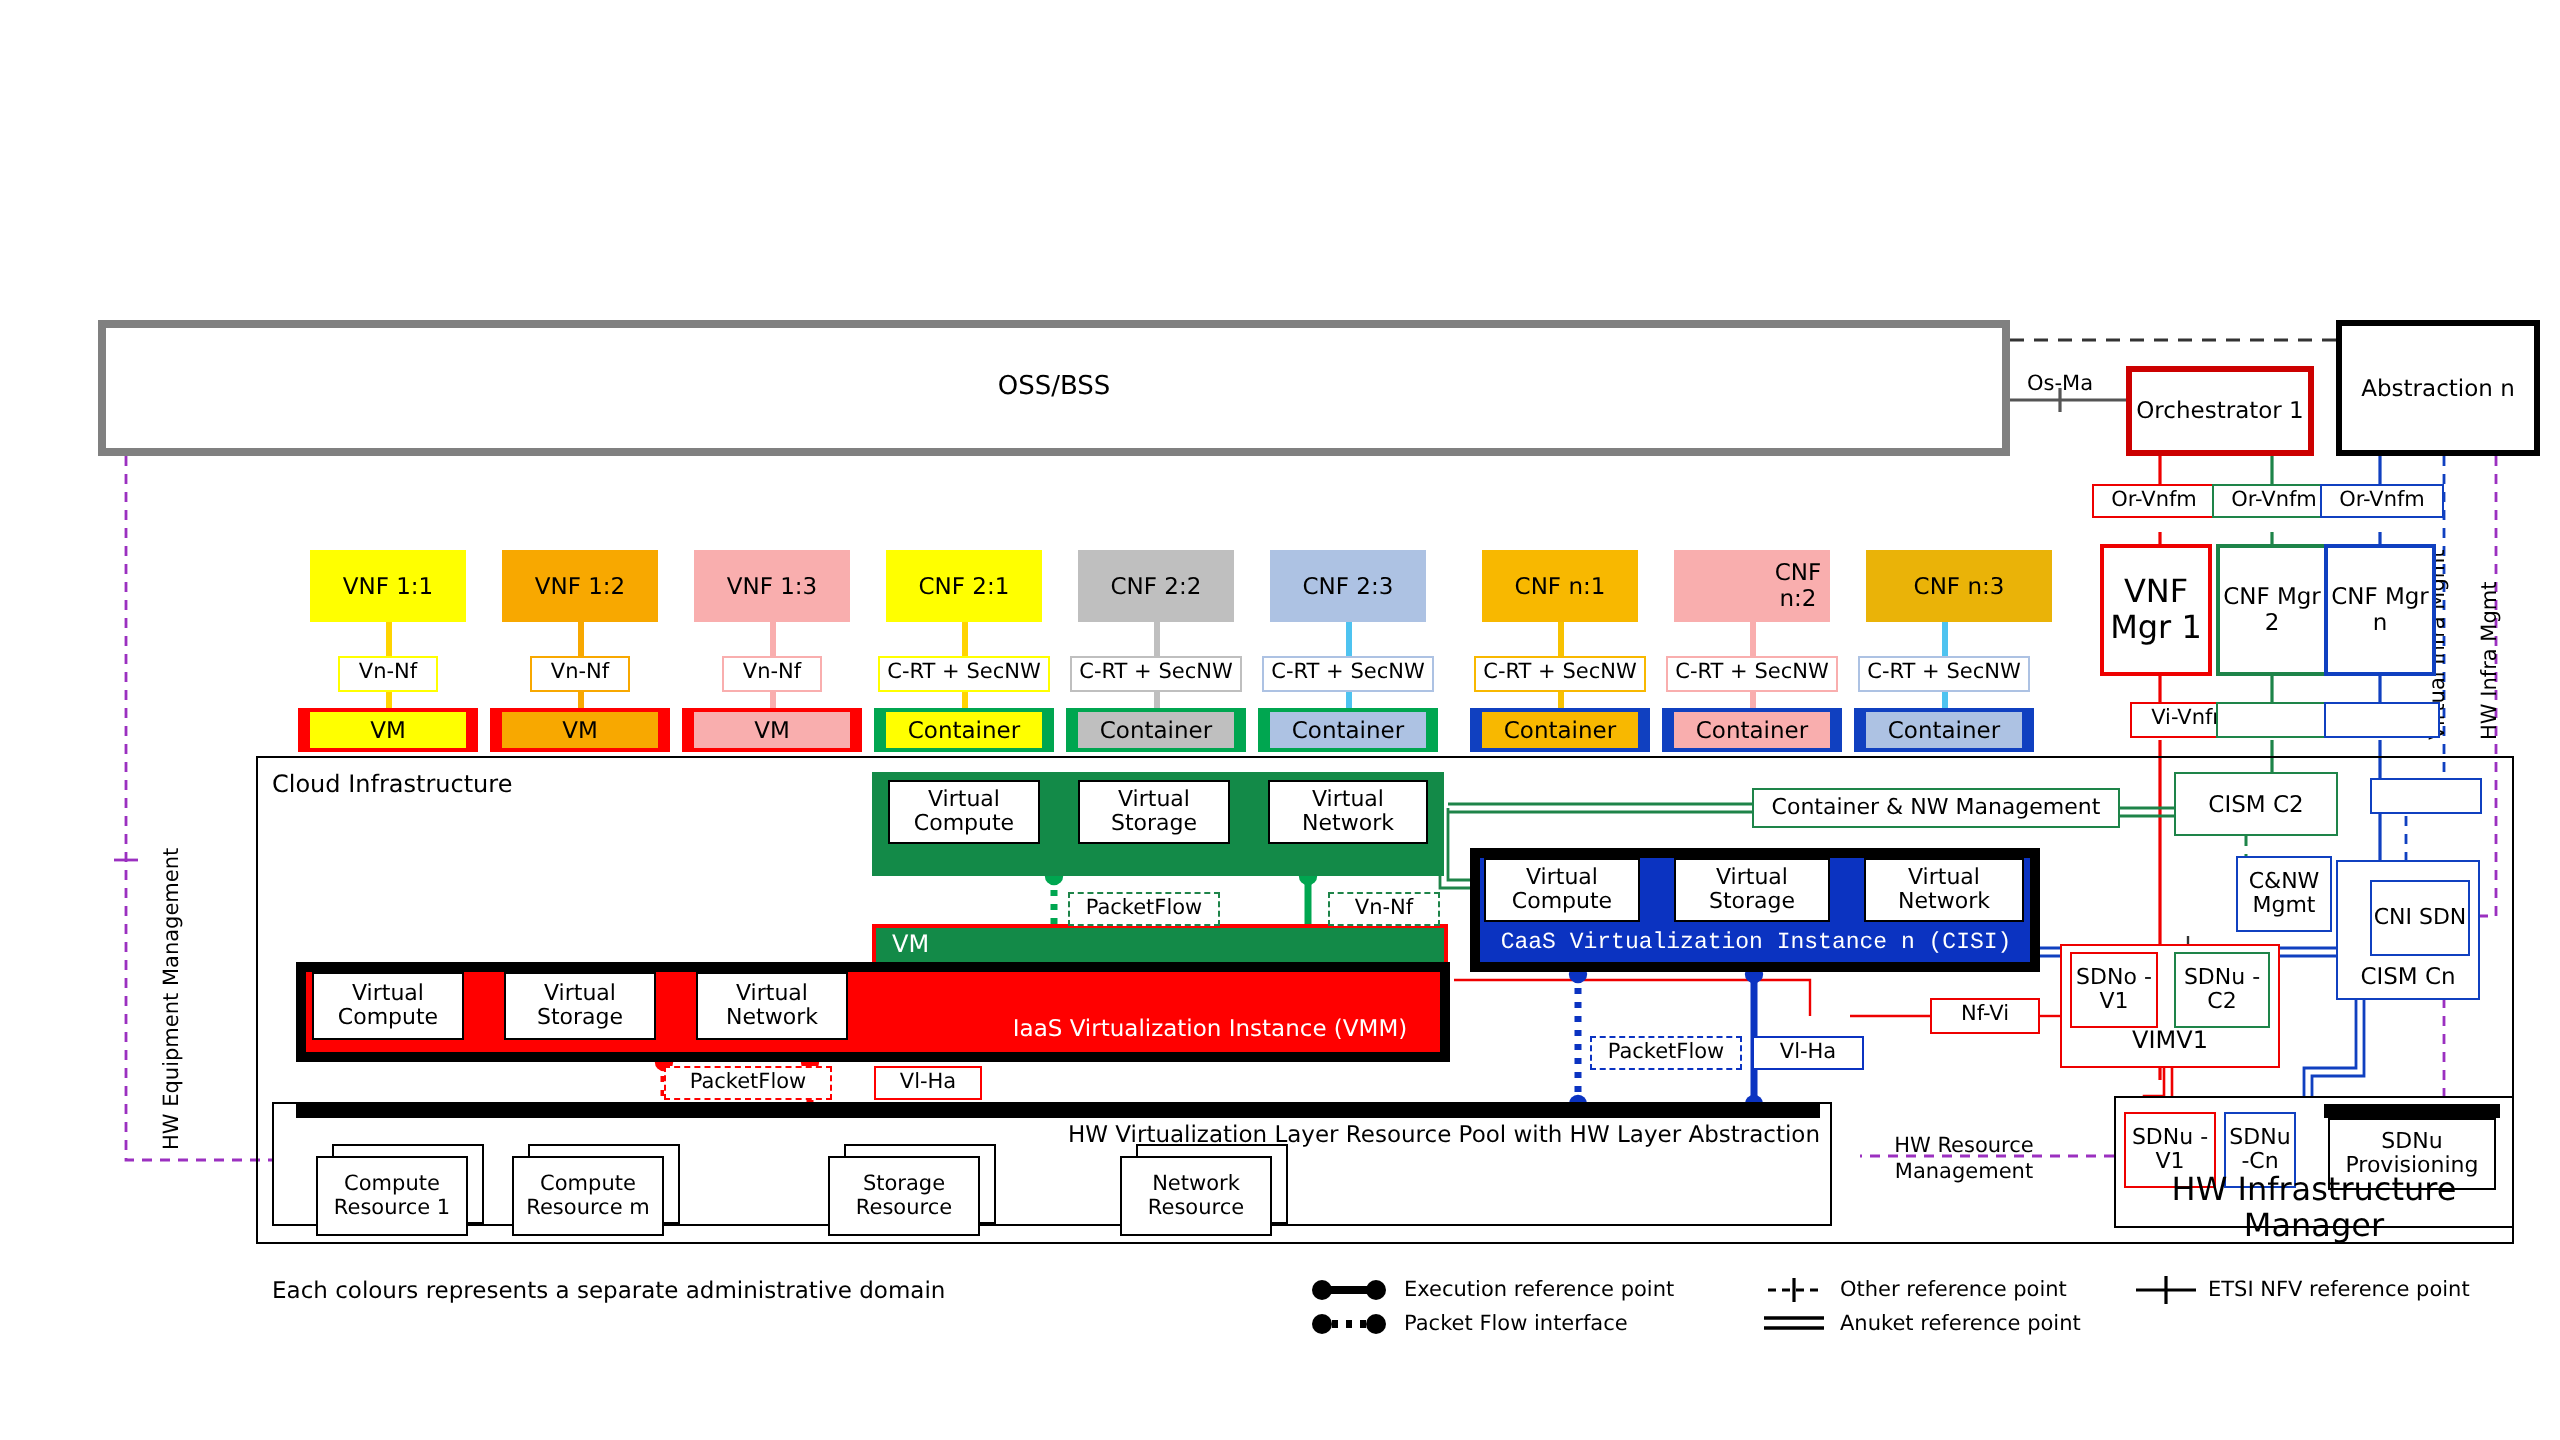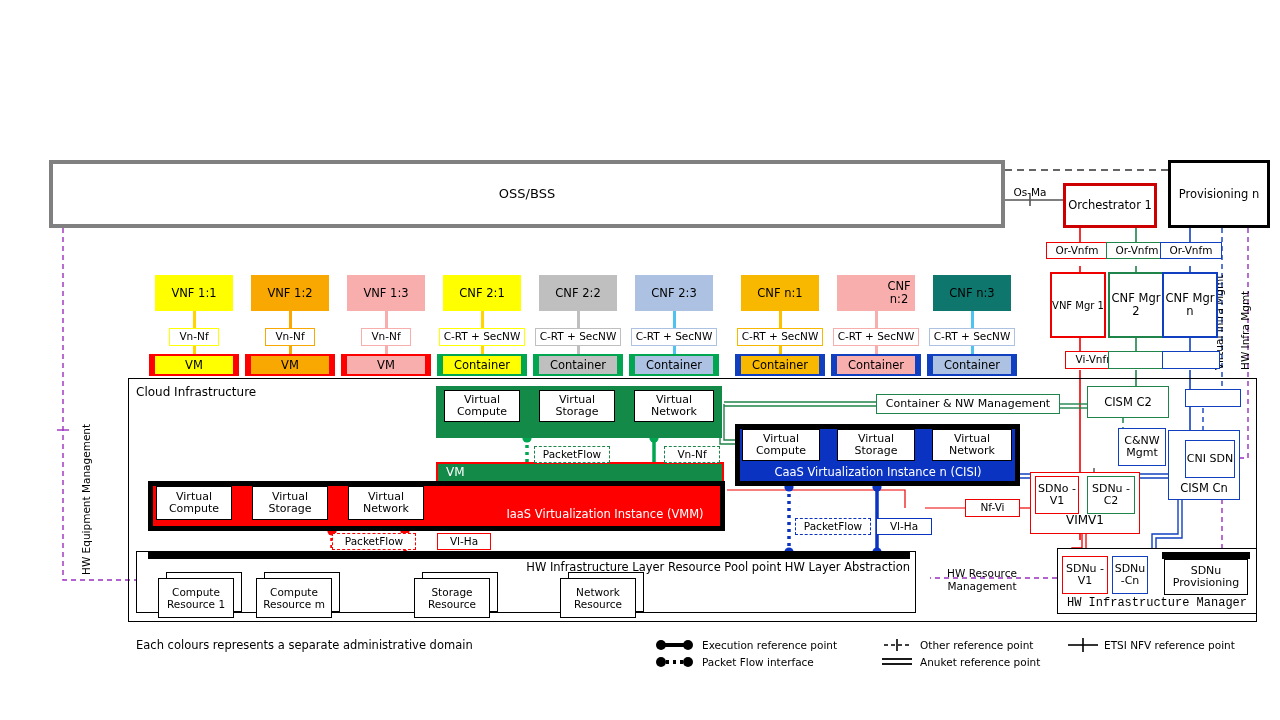--- a/index.html
+++ b/index.html
@@ -120,28 +120,28 @@
   <div class="abs ctr" style="left:49px;top:160px;width:956px;height:68px;border:4px solid #808080;background:#fff;font-size:13px;">
     <span>OSS/BSS</span>
   </div>
 
   <div class="abs ctr small" style="left:1008px;top:186px;width:44px;height:14px;">Os-Ma</div>
 
   <div class="abs ctr z1" style="left:1063px;top:183px;width:94px;height:45px;border:3px solid #cc0000;background:#fff;font-size:11.5px;">
     <span>Orchestrator 1</span>
   </div>
   <div class="abs ctr z1" style="left:1168px;top:160px;width:102px;height:68px;border:3px solid #000;background:#fff;font-size:11.5px;">
-    <span>Provisioning n</span>
+    <span>Abstraction n</span>
   </div>
 
   <div class="abs ctr rp z1" style="left:1046px;top:242px;width:62px;height:17px;border:1px solid #ee0000;">Or-Vnfm</div>
   <div class="abs ctr rp z1" style="left:1106px;top:242px;width:62px;height:17px;border:1px solid #1e8449;">Or-Vnfm</div>
   <div class="abs ctr rp z1" style="left:1160px;top:242px;width:62px;height:17px;border:1px solid #1040c0;">Or-Vnfm</div>
 
-  <div class="abs ctr z1" style="left:1050px;top:272px;width:56px;height:66px;border:2px solid #ee0000;background:#fff;font-size:10px;">
+  <div class="abs ctr z1" style="left:1050px;top:272px;width:56px;height:66px;border:2px solid #ee0000;background:#fff;font-size:16px;">
     <span>VNF Mgr 1</span>
   </div>
   <div class="abs ctr z1" style="left:1108px;top:272px;width:56px;height:66px;border:2px solid #1e8449;background:#fff;font-size:11.5px;">
     <span>CNF Mgr 2</span>
   </div>
   <div class="abs ctr z1" style="left:1162px;top:272px;width:56px;height:66px;border:2px solid #1040c0;background:#fff;font-size:11.5px;">
     <span>CNF Mgr n</span>
   </div>
 
   <div class="abs ctr rp z1" style="left:1065px;top:351px;width:62px;height:18px;border:1px solid #ee0000;">Vi-Vnfm</div>
@@ -221,21 +221,21 @@
       <div class="abs" style="left: 831px; top: 354px; width: 90px; height: 22px; background: rgb(16, 64, 192); z-index: 2;"></div>
       <div class="abs ctr fn z1" style="left: 837px; top: 275px; width: 78px; height: 36px; background: rgb(249, 174, 174); padding-left: 46px;">
         <span>CNF n:2</span>
       </div>
       <div class="abs ctr rp z1" style="left: 833px; top: 328px; width: 86px; height: 18px; border: 1px solid rgb(249, 174, 174);">C-RT + SecNW</div>
       <div class="abs ctr vm z2" style="left: 837px; top: 356px; width: 78px; height: 18px; background: rgb(249, 174, 174);">
         <span>Container</span>
       </div>
       <div class="abs" style="left: 971px; top: 310px; width: 3px; height: 48px; background: rgb(78, 195, 240); z-index: 1;"></div>
       <div class="abs" style="left: 927px; top: 354px; width: 90px; height: 22px; background: rgb(16, 64, 192); z-index: 2;"></div>
-      <div class="abs ctr fn z1" style="left: 933px; top: 275px; width: 78px; height: 36px; background: #0f766e;">
+      <div class="abs ctr fn z1" style="left: 933px; top: 275px; width: 93px; height: 36px; background: #eab308;">
         <span>CNF n:3</span>
       </div>
       <div class="abs ctr rp z1" style="left: 929px; top: 328px; width: 86px; height: 18px; border: 1px solid rgb(173, 194, 227);">C-RT + SecNW</div>
       <div class="abs ctr vm z2" style="left: 933px; top: 356px; width: 78px; height: 18px; background: rgb(173, 194, 227);">
         <span>Container</span>
       </div>
     </div>
 
   <div class="abs" style="left:128px;top:378px;width:1129px;height:244px;border:1.6px solid #000;background:transparent;z-index:1;"></div>
   <div class="abs lft" style="left:136px;top:384px;width:200px;height:18px;font-size:12px;z-index:4;background:#fff;">Cloud Infrastructure</div>
@@ -260,21 +260,21 @@
   <div class="abs z1" style="left:735px;top:424px;width:285px;height:62px;background:#0b33c1;border:5px solid #000;"></div>
   <div class="abs ctr vres z1" style="left:742px;top:429px;width:78px;height:32px;">
     <span>Virtual Compute</span>
     </div>
   <div class="abs ctr vres z1" style="left:837px;top:429px;width:78px;height:32px;">
     <span>Virtual Storage</span>
     </div>
   <div class="abs ctr vres z1" style="left:932px;top:429px;width:80px;height:32px;">
     <span>Virtual Network</span>
     </div>
-  <div class="abs ctr z1" style="left:736px;top:464px;width:284px;height:16px;color:#fff;font-size:11.5px;">CaaS Virtualization Instance n (CISI)</div>
+  <div class="abs ctr z1" style="left:736px;top:464px;width:284px;height:16px;color:#fff;font-size:11.5px;font-family:Liberation Mono, monospace;">CaaS Virtualization Instance n (CISI)</div>
 
   <div class="abs ctr rp z2" style="left:795px;top:518px;width:76px;height:17px;border:1.4px dashed #0b33c1;">PacketFlow</div>
   <div class="abs ctr rp z2" style="left:876px;top:518px;width:56px;height:17px;border:1.4px solid #0b33c1;">Vl-Ha</div>
 
   <div class="abs z1" style="left:148px;top:481px;width:577px;height:50px;background:#ff0000;border:5px solid #000;"></div>
   <div class="abs ctr vres z1" style="left:156px;top:486px;width:76px;height:34px;">
     <span>Virtual Compute</span>
     </div>
   <div class="abs ctr vres z1" style="left:252px;top:486px;width:76px;height:34px;">
     <span>Virtual Storage</span>
@@ -282,21 +282,21 @@
   <div class="abs ctr vres z1" style="left:348px;top:486px;width:76px;height:34px;">
     <span>Virtual Network</span>
     </div>
   <div class="abs ctr z1" style="left:488px;top:506px;width:234px;height:16px;color:#fff;font-size:11.5px;">IaaS Virtualization Instance (VMM)</div>
 
   <div class="abs ctr rp z2" style="left:332px;top:533px;width:84px;height:17px;border:1.4px dashed #ff0000;">PacketFlow</div>
   <div class="abs ctr rp z2" style="left:437px;top:533px;width:54px;height:17px;border:1.4px solid #ff0000;">Vl-Ha</div>
 
   <div class="abs" style="left:136px;top:551px;width:780px;height:62px;border:1.4px solid #000;background:#fff;z-index:2;"></div>
   <div class="abs" style="left:148px;top:552px;width:762px;height:7px;background:#000;z-index:4;"></div>
-  <div class="abs" style="left:480px;top:560px;width:430px;height:16px;font-size:11.5px;text-align:right;z-index:4;">HW Infrastructure Layer Resource Pool point HW Layer Abstraction</div>
+  <div class="abs" style="left:480px;top:560px;width:430px;height:16px;font-size:11.5px;text-align:right;z-index:4;">HW Virtualization Layer Resource Pool with HW Layer Abstraction</div>
   <div id="hwres-layer">
       <div class="stack" style="left: 158px; top: 578px; z-index: 4;">
         <div class="s1"></div>
         <div class="s0">
           <span>Compute Resource 1</span>
         </div>
       </div>
       <div class="stack" style="left: 256px; top: 578px; z-index: 4;">
         <div class="s1"></div>
         <div class="s0">
@@ -349,21 +349,21 @@
   <div class="abs ctr z2" style="left:1062px;top:556px;width:46px;height:38px;border:1.4px solid #ee0000;background:#fff;font-size:11px;">
     <span>SDNu -V1</span>
   </div>
   <div class="abs ctr z2" style="left:1112px;top:556px;width:36px;height:38px;border:1.4px solid #1040c0;background:#fff;font-size:11px;">
     <span>SDNu -Cn</span>
   </div>
   <div class="abs z2" style="left:1162px;top:552px;width:88px;height:7px;background:#000;"></div>
   <div class="abs ctr z2" style="left:1164px;top:559px;width:84px;height:36px;border:1.4px solid #000;background:#fff;font-size:11px;">
     <span>SDNu Provisioning</span>
   </div>
-  <div class="abs ctr z2" style="left:1057px;top:595px;width:200px;height:18px;font-size:12px;font-family:Liberation Mono, monospace;">HW Infrastructure Manager</div>
+  <div class="abs ctr z2" style="left:1057px;top:595px;width:200px;height:18px;font-size:16px;">HW Infrastructure Manager</div>
 
   <div class="abs lft" style="left:136px;top:637px;width:420px;height:18px;font-size:11.5px;">Each colours represents a separate administrative domain</div>
 
   <svg class="ov z2" viewBox="0 0 1280 720">
 
     <line x1="659" y1="645" x2="690" y2="645" stroke="#000" stroke-width="4"></line>
     <circle cx="661" cy="645" r="5" fill="#000"></circle>
       <circle cx="688" cy="645" r="5" fill="#000"></circle>
 
     <line x1="659" y1="662" x2="690" y2="662" stroke="#000" stroke-width="4" stroke-dasharray="3,4"></line>

